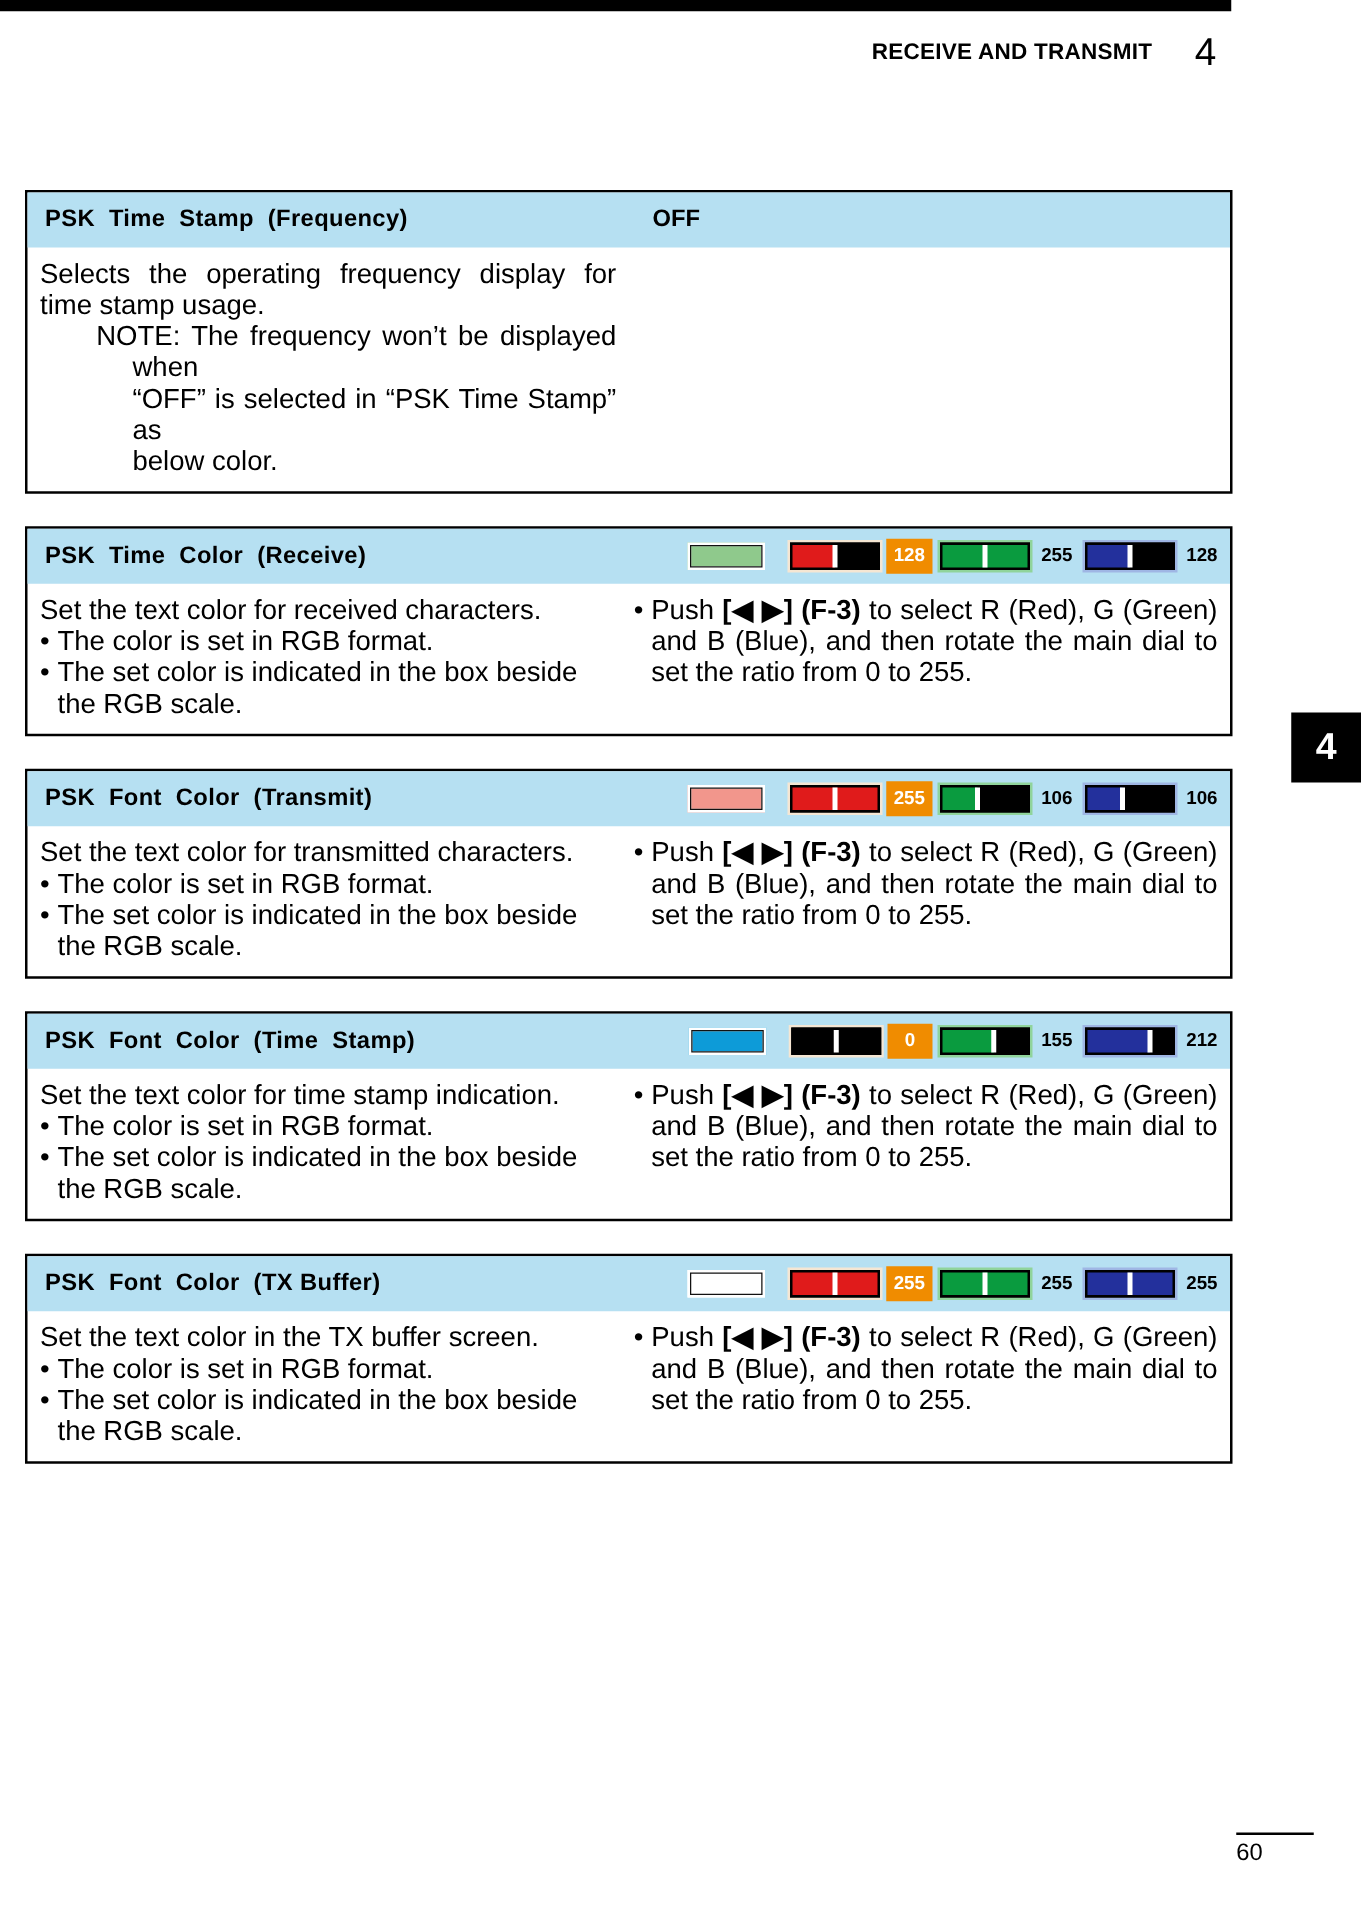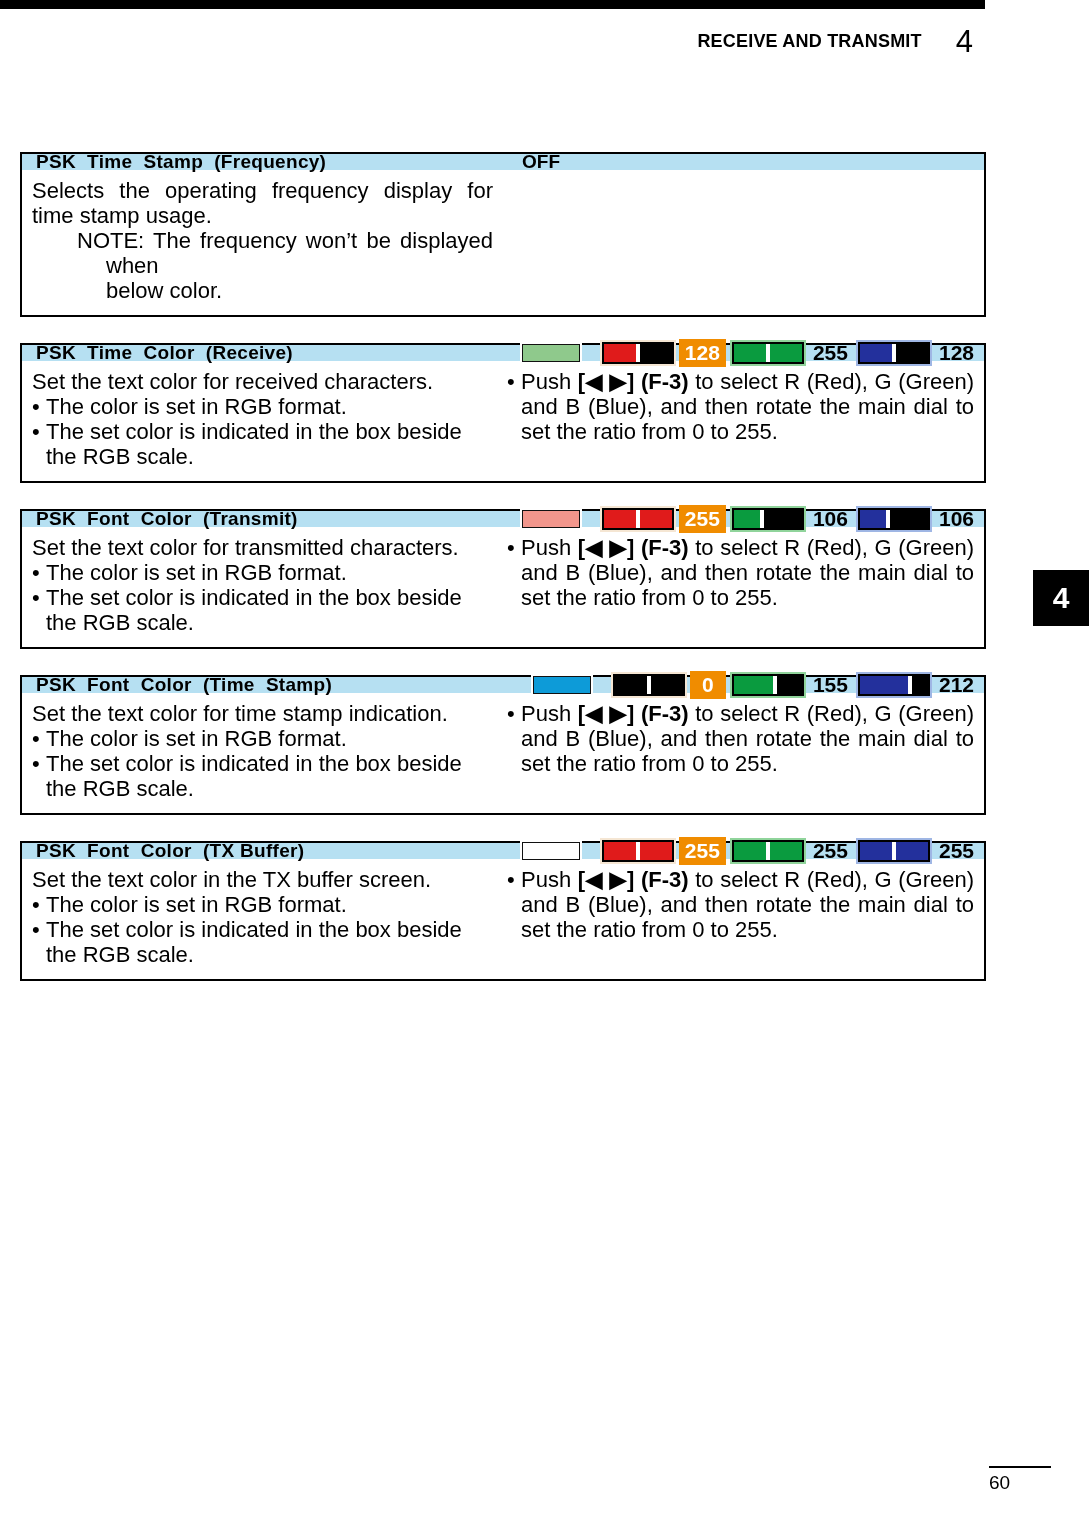--- a/index.html
+++ b/index.html
@@ -47,21 +47,21 @@
   
   .content { position:absolute; left:20px; top:0; width:966px; }
 
   .sec {
     border:2px solid #000;
     background:#fff;
     margin-bottom:26px;
   }
   .sec-head {
     background:#b6e0f2;
-    height:16px;
+    height:44px;
     display:flex; align-items:center;
     padding:0 0 0 14px;
     position:relative;
   }
   .sec-title {
     font-size:19px; font-weight:bold; letter-spacing:0.3px;
     white-space:pre;
   }
   .sec-head-value {
     font-size:19px; font-weight:bold;
@@ -105,21 +105,21 @@
     position:relative;
     flex:0 0 auto;
   }
   .chan-wrap { padding:2px; flex:0 0 auto; }
   .chan-wrap.r { background:#f5e6d3; }
   .chan-wrap.g { background:#90d49b; }
   .chan-wrap.b { background:#9fb6e4; }
   .chan-fill { position:absolute; left:0; top:0; bottom:0; }
   .chan-mark { position:absolute; top:0; bottom:0; width:4px; background:#fff; }
   .chan-val {
-    font-size:21px; font-weight:bold; line-height:22px;
+    font-size:15px; font-weight:bold; line-height:22px;
     margin-left:3px; padding:2px 4px; white-space:nowrap;
   }
   .chan-val.active {
     background:#f08c00; color:#fff; padding:3px 6px;
     min-width:36px; text-align:center;
   }
 </style>
 </head>
 <body>
 
@@ -140,20 +140,21 @@
 <div class="content" id="content" style="padding-top: 152px;">
     <div class="sec">
       <div class="sec-head">
         <span class="sec-title">PSK  Time  Stamp  (Frequency)</span>
         <span class="sec-head-value">OFF</span>
       </div>
       <div class="sec-body">
         <div class="col-left">
           <p class="t">Selects the operating frequency display for time stamp usage.</p>
           <p class="t hang"><b class="note">NOTE:</b> The frequency won’t be displayed when</p>
+          <p class="t hang2">“OFF” is selected in “PSK Time Stamp” as</p>
           <p class="t hang2 nj">below color.</p>
         </div>
       </div>
     </div>
     <div class="sec">
       <div class="sec-head">
         <span class="sec-title">PSK  Time  Color  (Receive)</span>
         <div class="rgb-widget">
           <div class="swatch" style="background: rgb(143, 201, 140);"></div>
           <div class="chan">

